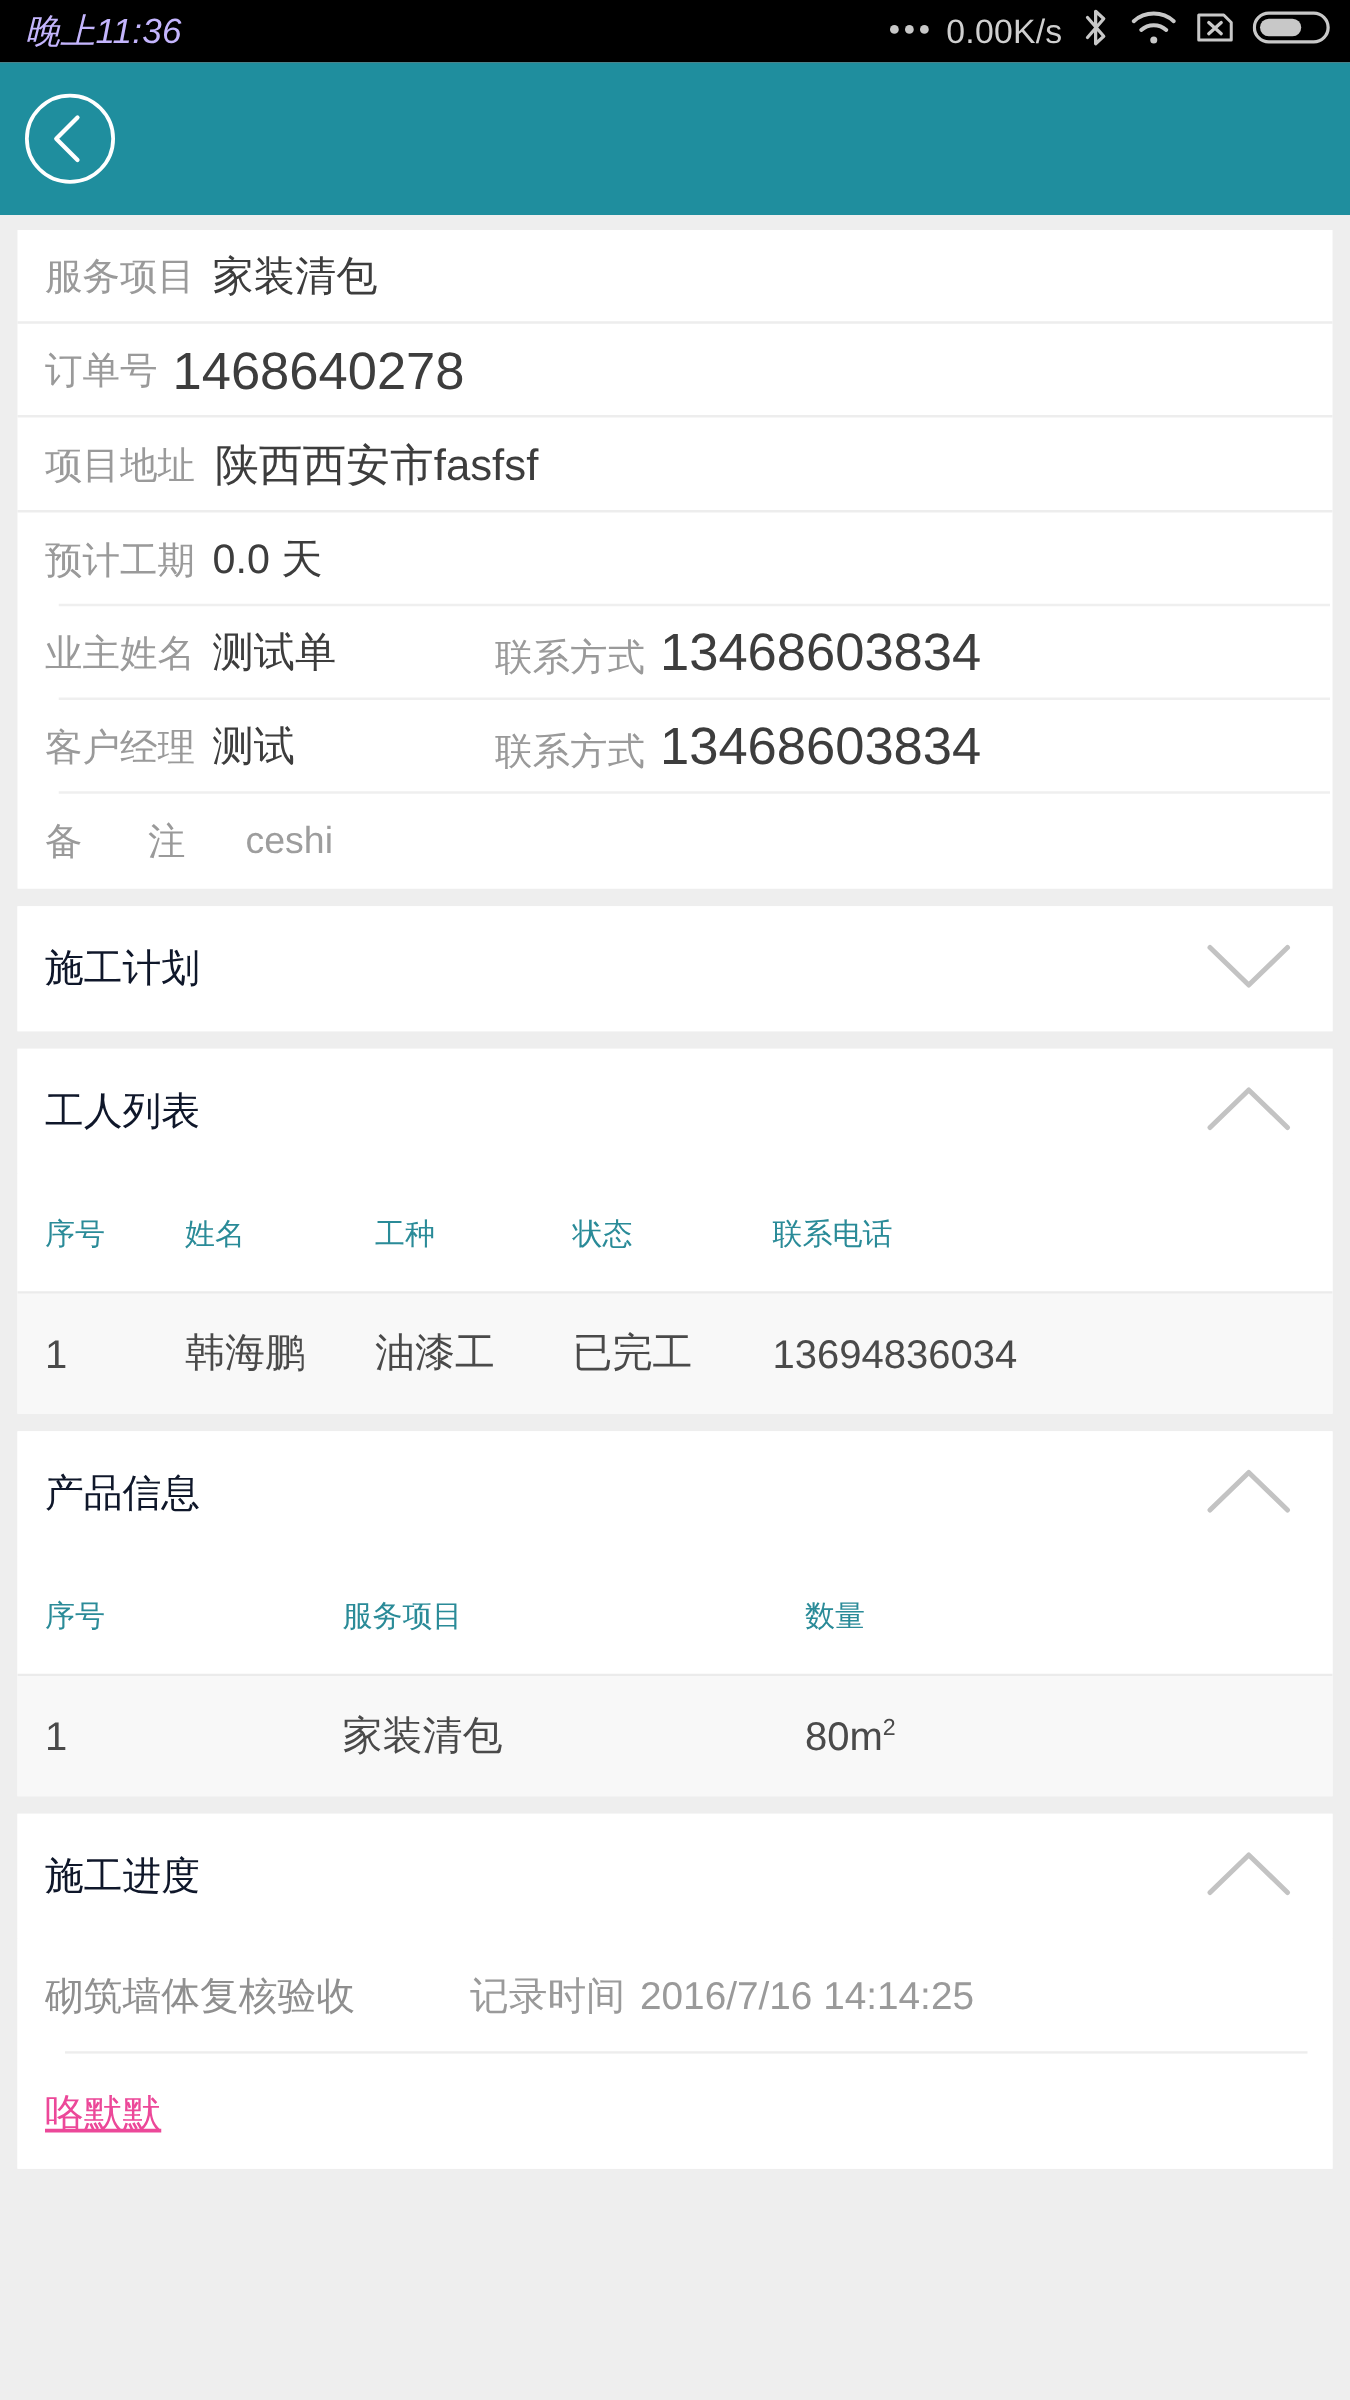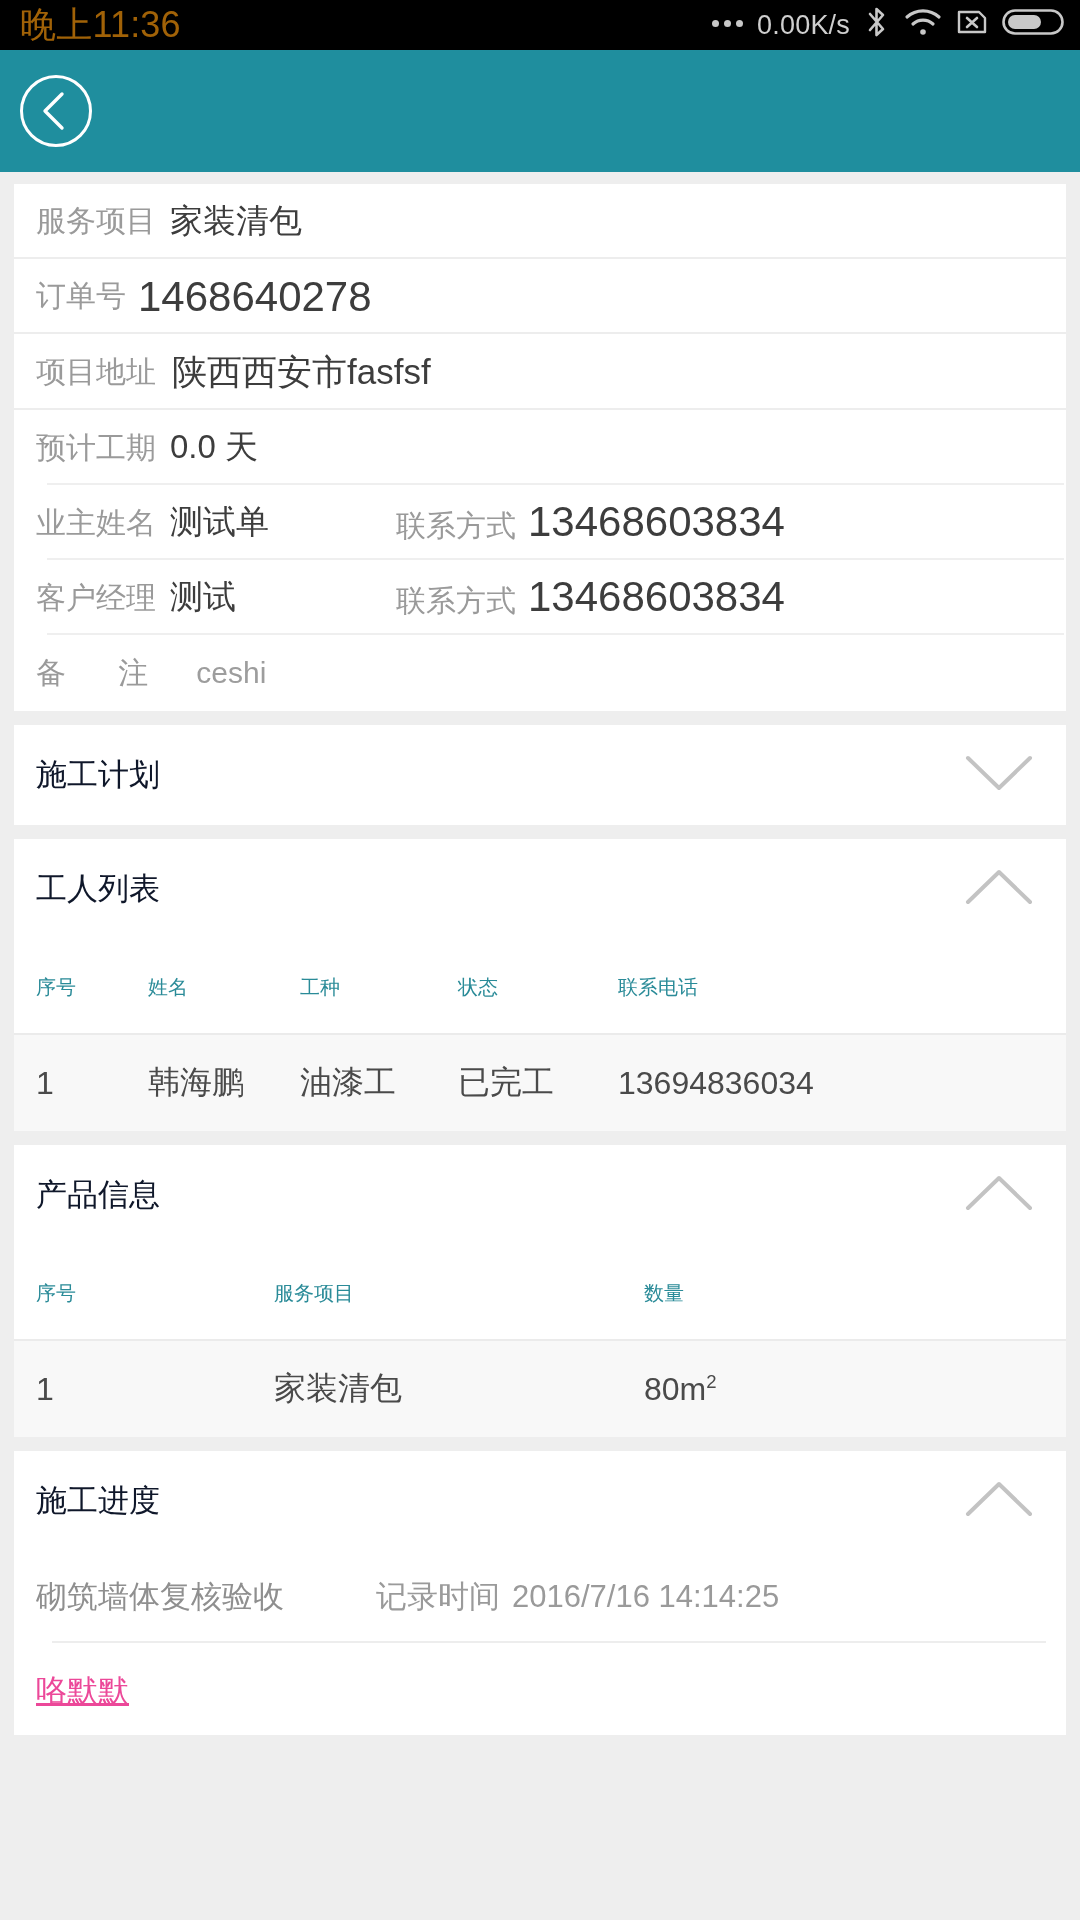--- a/index.html
+++ b/index.html
@@ -9,21 +9,21 @@
     font-family:"Liberation Sans","DejaVu Sans",sans-serif;
     overflow:hidden;
   }
 
   
   .statusbar{
     height:50px; background:#000; color:#c8c8c8;
     display:flex; align-items:center; padding:0 16px 0 20px;
     font-size:27px; letter-spacing:.2px;
   }
-  .sb-time{ color:#a16207; font-size:36px; }
+  .sb-time{ color:#c4b5fd; font-size:28px;font-style:italic; }
   .sb-right{ margin-left:auto; display:flex; align-items:center; gap:14px; }
   .sb-dots{ display:flex; align-items:flex-end; gap:5px; padding-bottom:4px; }
   .sb-dots i{ width:7px; height:7px; border-radius:50%; background:#c8c8c8; display:block; }
   .sb-speed{ font-size:27px; color:#cfcfcf; }
   .sb-ic{ display:block; }
 
   
   .titlebar{
     height:122px; background:#1f8e9e;
     display:flex; align-items:center; position:relative;
@@ -78,21 +78,21 @@
   .chev{ margin-left:auto; }
 
   
   .tbl-card{ background:#ffffff; margin:0 14px; }
   .trow{ display:flex; align-items:center; height:96px; padding-left:22px; position:relative; }
   .trow.head{ background:#ffffff; }
   .trow.head::after{
     content:""; position:absolute; left:0; right:0; bottom:0; height:2px; background:#ebebeb;
   }
   .trow.body{ background:#f8f8f8; }
-  .th{ color:#2a8b98; font-size:20px; }
+  .th{ color:#2a8b98; font-size:24px; }
   .td{ color:#4a4a4a; font-size:32px; }
 
   
   .w1{ width:112px; flex:0 0 112px; }
   .w2{ width:152px; flex:0 0 152px; }
   .w3{ width:158px; flex:0 0 158px; }
   .w4{ width:160px; flex:0 0 160px; }
   .w5{ flex:1 1 auto; }
 
   

